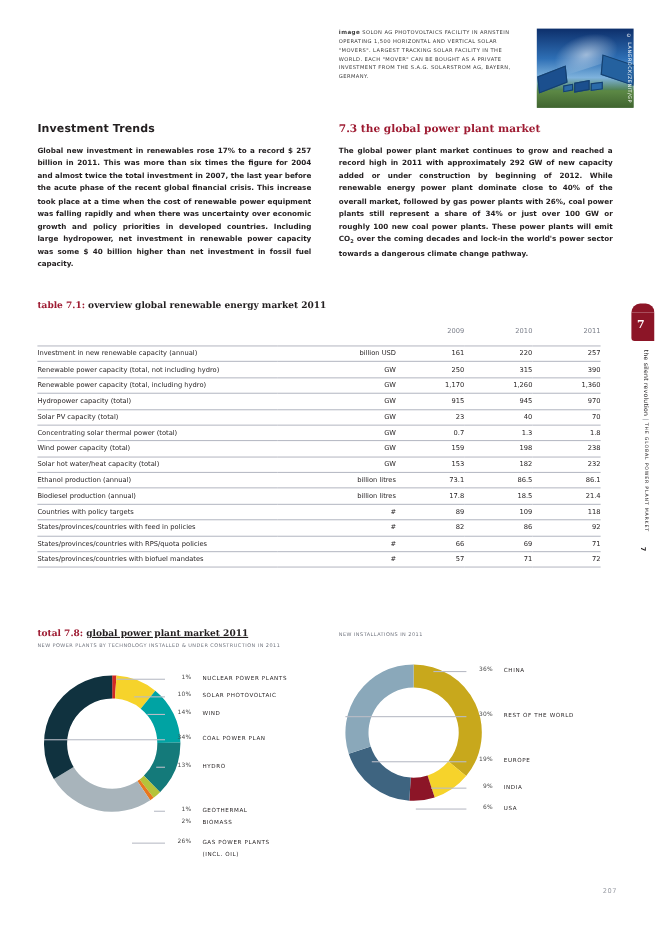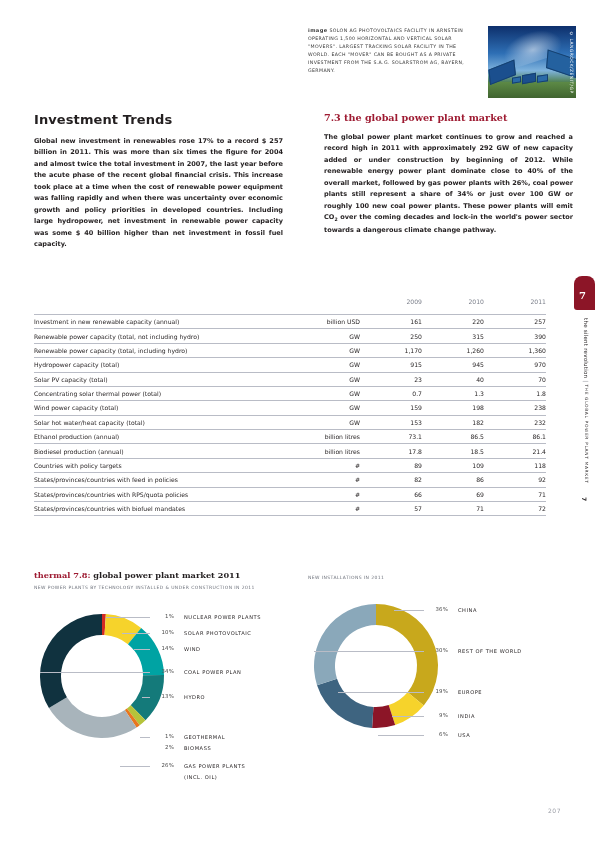--- a/index.html
+++ b/index.html
@@ -54,24 +54,24 @@
   }
   .photo-credit {
     position: absolute; right: 2px; top: 5px;
     font-size: 4.4px; letter-spacing: 0.5px; color: #ffffff;
     writing-mode: vertical-rl; text-transform: uppercase;
   }
 
   
   .col { position: absolute; width: 249px; }
   .col-left  { left: 34px;  top: 112px; }
-  .col-right { left: 324px; top: 112px; }
+  .col-right { left: 308px; top: 112px; }
 
   .sub-head {
-    font-size: 13px; font-weight: bold; color: #231f20;
+    font-size: 10px; font-weight: bold; color: #231f20;
     margin-bottom: 9px; letter-spacing: 0.1px;
   }
   .sec-head {
     font-family: "DejaVu Serif", serif;
     font-size: 9.6px; font-weight: bold; color: #9e1b32;
     margin-bottom: 9px;
   }
   .body-text {
     font-size: 6.55px; line-height: 1.75; text-align: justify;
     color: #231f20;
@@ -106,21 +106,21 @@
   td.num  { text-align: right; width: 62px; }
 
   
   .fig { position: absolute; top: 570px; width: 258px; }
   .fig-left  { left: 34px; }
   .fig-right { left: 308px; }
   .fig-title {
     font-family: "DejaVu Serif", serif;
     font-size: 8.2px; font-weight: bold; color: #9e1b32;
   }
-  .fig-title .reg { color: #231f20; }
+  .fig-title .reg { color: #231f20; text-decoration: underline; }
   .fig-sub {
     font-size: 4.5px; letter-spacing: 0.42px; text-transform: uppercase;
     color: #6f737d; margin-top: 5px;
   }
   .chart-area { position: relative; height: 170px; margin-top: 10px; }
   .chart-svg { position: absolute; left: 0; top: 0; }
   .legend-item {
     position: absolute;
     font-size: 5.1px; letter-spacing: 0.55px; text-transform: uppercase;
     color: #231f20; white-space: nowrap;
@@ -195,20 +195,24 @@
   <div class="col col-left">
     <div class="sub-head">Investment Trends</div>
     <div class="body-text">Global new investment in renewables rose 17% to a record $ 257 billion in 2011. This was more than six times the figure for 2004 and almost twice the total investment in 2007, the last year before the acute phase of the recent global financial crisis. This increase took place at a time when the cost of renewable power equipment was falling rapidly and when there was uncertainty over economic growth and policy priorities in developed countries. Including large hydropower, net investment in renewable power capacity was some $ 40 billion higher than net investment in fossil fuel capacity.</div>
   </div>
 
   <div class="col col-right">
     <div class="sec-head">7.3 the global power plant market</div>
     <div class="body-text"><span>The global power plant market continues to grow and reached a record high in 2011 with approximately 292 GW of new capacity added or under construction by beginning of 2012. While renewable energy power plant dominate close to 40% of the overall market, followed by gas power plants with 26%, coal power plants still represent a share of 34% or just over 100 GW or roughly 100 new coal power plants. These power plants will emit CO</span><sub>2</sub><span> over the coming decades and lock-in the world's power sector towards a dangerous climate change pathway.</span></div>
   </div>
 
+  <div class="table-title">
+    <span>table 7.1:</span>
+    <span class="reg">overview global renewable energy market 2011</span>
+  </div>
 
   <table class="t71">
     <thead>
       <tr>
         <th class="lbl"></th>
         <th class="unit"></th>
         <th>2009</th>
         <th>2010</th>
         <th>2011</th>
       </tr>
@@ -310,21 +314,21 @@
           <td class="unit">#</td>
           <td class="num">57</td>
           <td class="num">71</td>
           <td class="num">72</td>
         </tr>
       </tbody>
   </table>
 
   <div class="fig fig-left">
     <div class="fig-title">
-      <span>thermal 7.8:</span>
+      <span>total 7.8:</span>
       <span class="reg">global power plant market 2011</span>
     </div>
     <div class="fig-sub">NEW POWER PLANTS BY TECHNOLOGY INSTALLED &amp; UNDER CONSTRUCTION IN 2011</div>
     <div class="chart-area" id="chart-7-8">
         <svg class="chart-svg" width="258" height="170">
           <path d="M 68 14 A 62 62 0 0 1 71.8545175207518 14.119932977717149 L 70.54895513469071 35.079310517522636 A 41 41 0 0 0 68 35 Z" fill="#d32a24"></path>
           <path d="M 71.8545175207518 14.119932977717149 A 62 62 0 0 1 107.19245853440825 27.95885935962083 L 93.91759354694739 44.23085860878152 A 41 41 0 0 0 70.54895513469071 35.079310517522636 Z" fill="#f6d32b"></path>
           <path d="M 107.19245853440825 27.95885935962083 A 62 62 0 0 1 129.99250192212926 75.03578766093827 L 108.99504159366613 75.36237571126563 A 41 41 0 0 0 93.91759354694739 44.23085860878152 Z" fill="#00a3a3"></path>
           <path d="M 129.99250192212926 75.03578766093827 A 62 62 0 0 1 111.49838407905614 120.18020577714545 L 96.76506043937583 105.21594253004778 A 41 41 0 0 0 108.99504159366613 75.36237571126563 Z" fill="#147a7a"></path>
           <path d="M 111.49838407905614 120.18020577714545 A 62 62 0 0 1 105.67942759099296 125.23678235237472 L 92.9170408263018 108.5598076846349 A 41 41 0 0 0 96.76506043937583 105.21594253004778 Z" fill="#b5c33a"></path>

